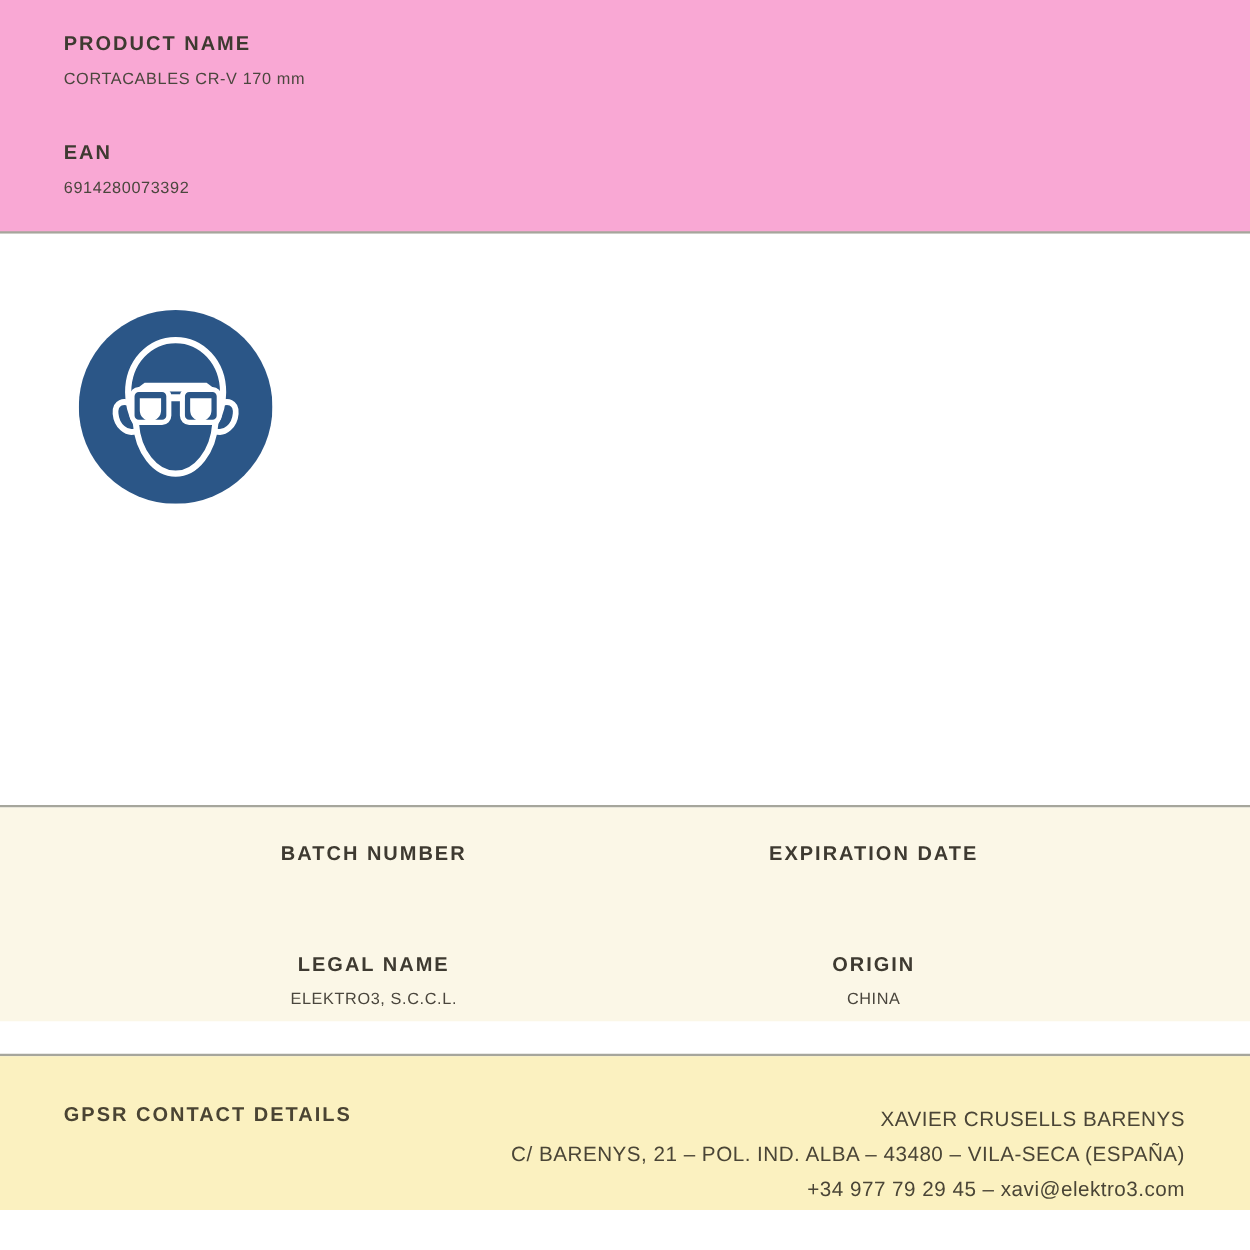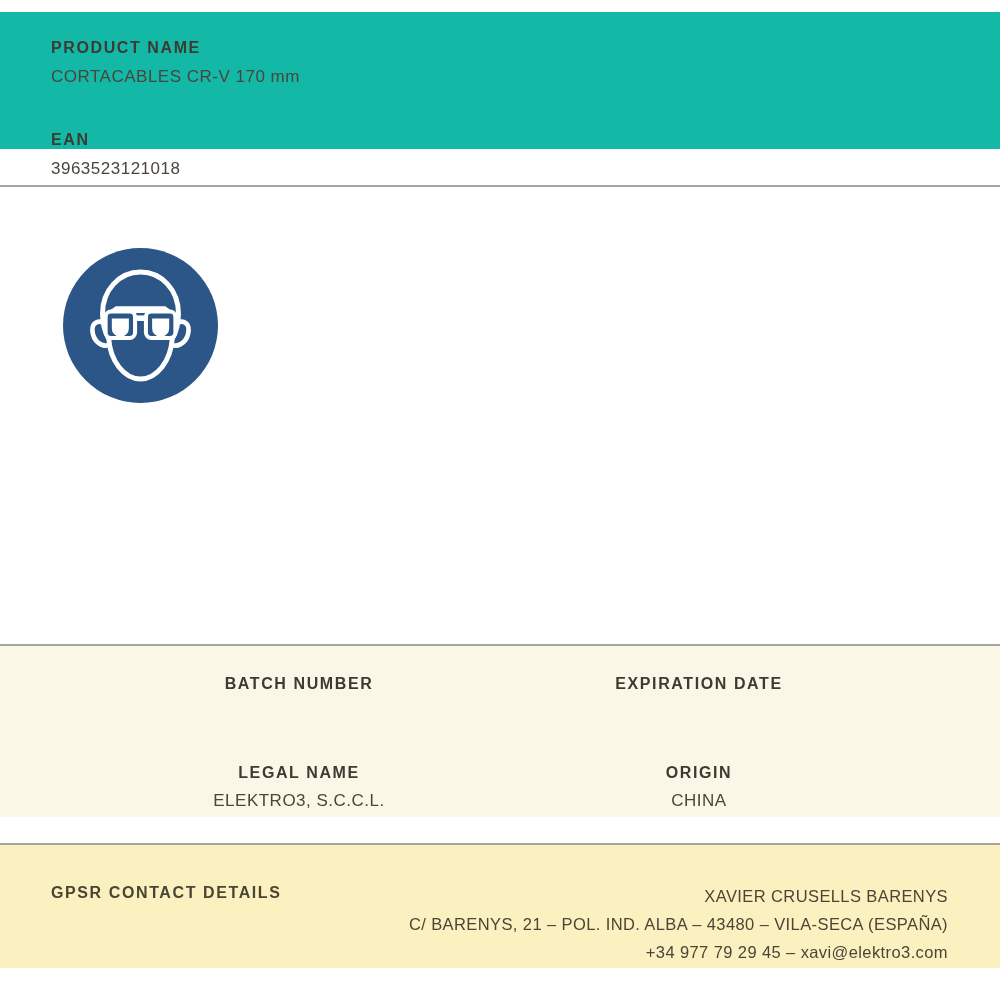--- a/index.html
+++ b/index.html
@@ -5,32 +5,32 @@
   * { margin:0; padding:0; box-sizing:border-box; }
   html,body { width:1000px; height:1000px; }
   body {
     position:relative;
     font-family:"Liberation Sans", sans-serif;
     color:#474339;
     background:#ffffff;
     overflow:hidden;
   }
   .sec { position:absolute; left:0; right:0; }
-  .sec-top     { top:0;     height:137px; background:#14b8a6; padding:27px 0 0 51px;margin-top:12px; }
+  .sec-top     { top:0;     height:186px; background:#f9a8d4; padding:27px 0 0 51px; }
   .sec-white   { top:187px; height:457px; background:#ffffff; }
   .sec-details { top:646px; height:171px; background:#FBF7E7; }
   .sec-gpsr    { top:845px; height:123px; background:#FBF1C0; }
   .divider { position:absolute; left:0; right:0; height:2px; background:#A6A69C; }
   .div-1 { top:185px; } .div-2 { top:644px; } .div-3 { top:843px; }
 
   .field-label {
     font-size:16px; font-weight:bold; letter-spacing:1.6px; color:#3E3A31;
   }
   .field-value {
-    font-size:17px; letter-spacing:0.5px; color:#4A463D; margin-top:10px;
+    font-size:13px; letter-spacing:0.5px; color:#4A463D; margin-top:10px;
   }
   .group-2 { margin-top:44px; }
 
   .icon-wrap { position:absolute; left:63px; top:61px; width:155px; height:155px; }
 
   .col { position:absolute; width:400px; text-align:center; }
   .col-left  { left:99px; }
   .col-right { left:499px; }
   .row-1 { top:29px; }
   .row-2 { top:118px; }
@@ -47,21 +47,21 @@
   }
 </style>
 </head>
 <body>
 
 <div class="sec sec-top">
   <div class="field-label">PRODUCT NAME</div>
   <div class="field-value">CORTACABLES CR-V 170 mm</div>
   <div class="group-2">
     <div class="field-label">EAN</div>
-    <div class="field-value">3963523121018</div>
+    <div class="field-value">6914280073392</div>
   </div>
 </div>
 
 <div class="divider div-1"></div>
 
 <div class="sec sec-white">
   <div class="icon-wrap">
     <svg viewBox="0 0 100 100" width="155" height="155" aria-hidden="true">
       <circle cx="50" cy="50" r="50" fill="#2B5687"></circle>
 

